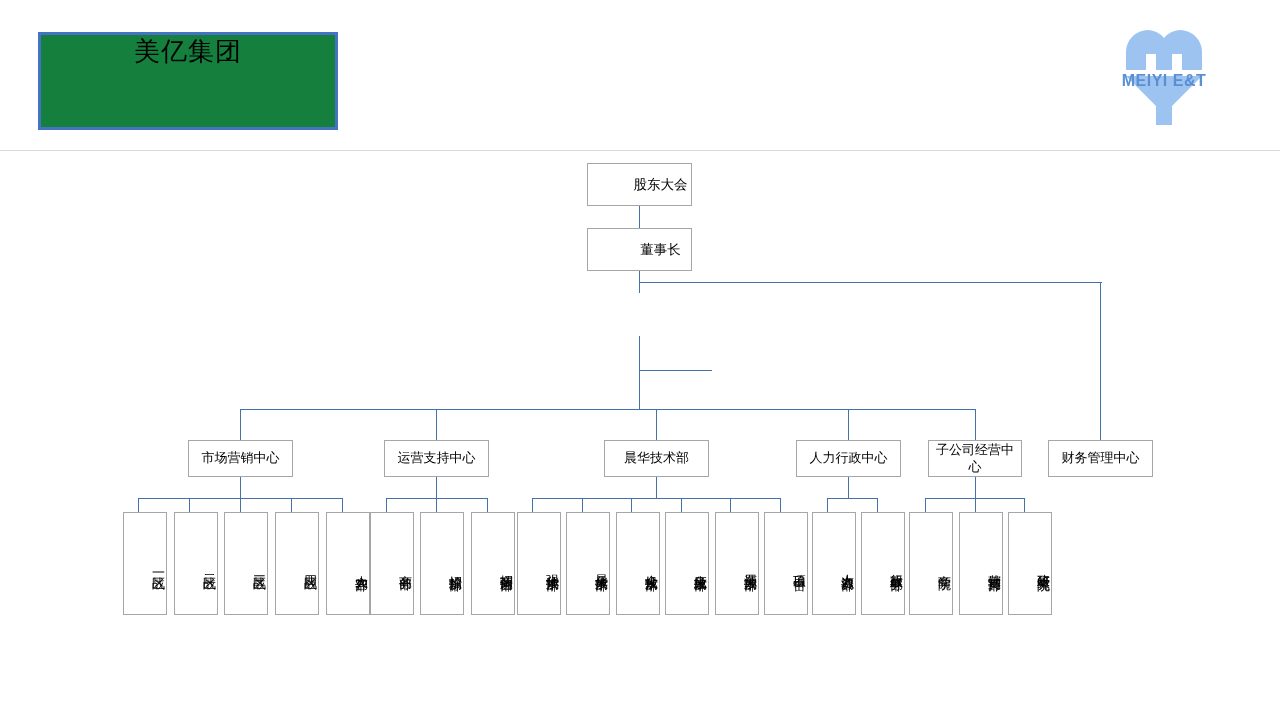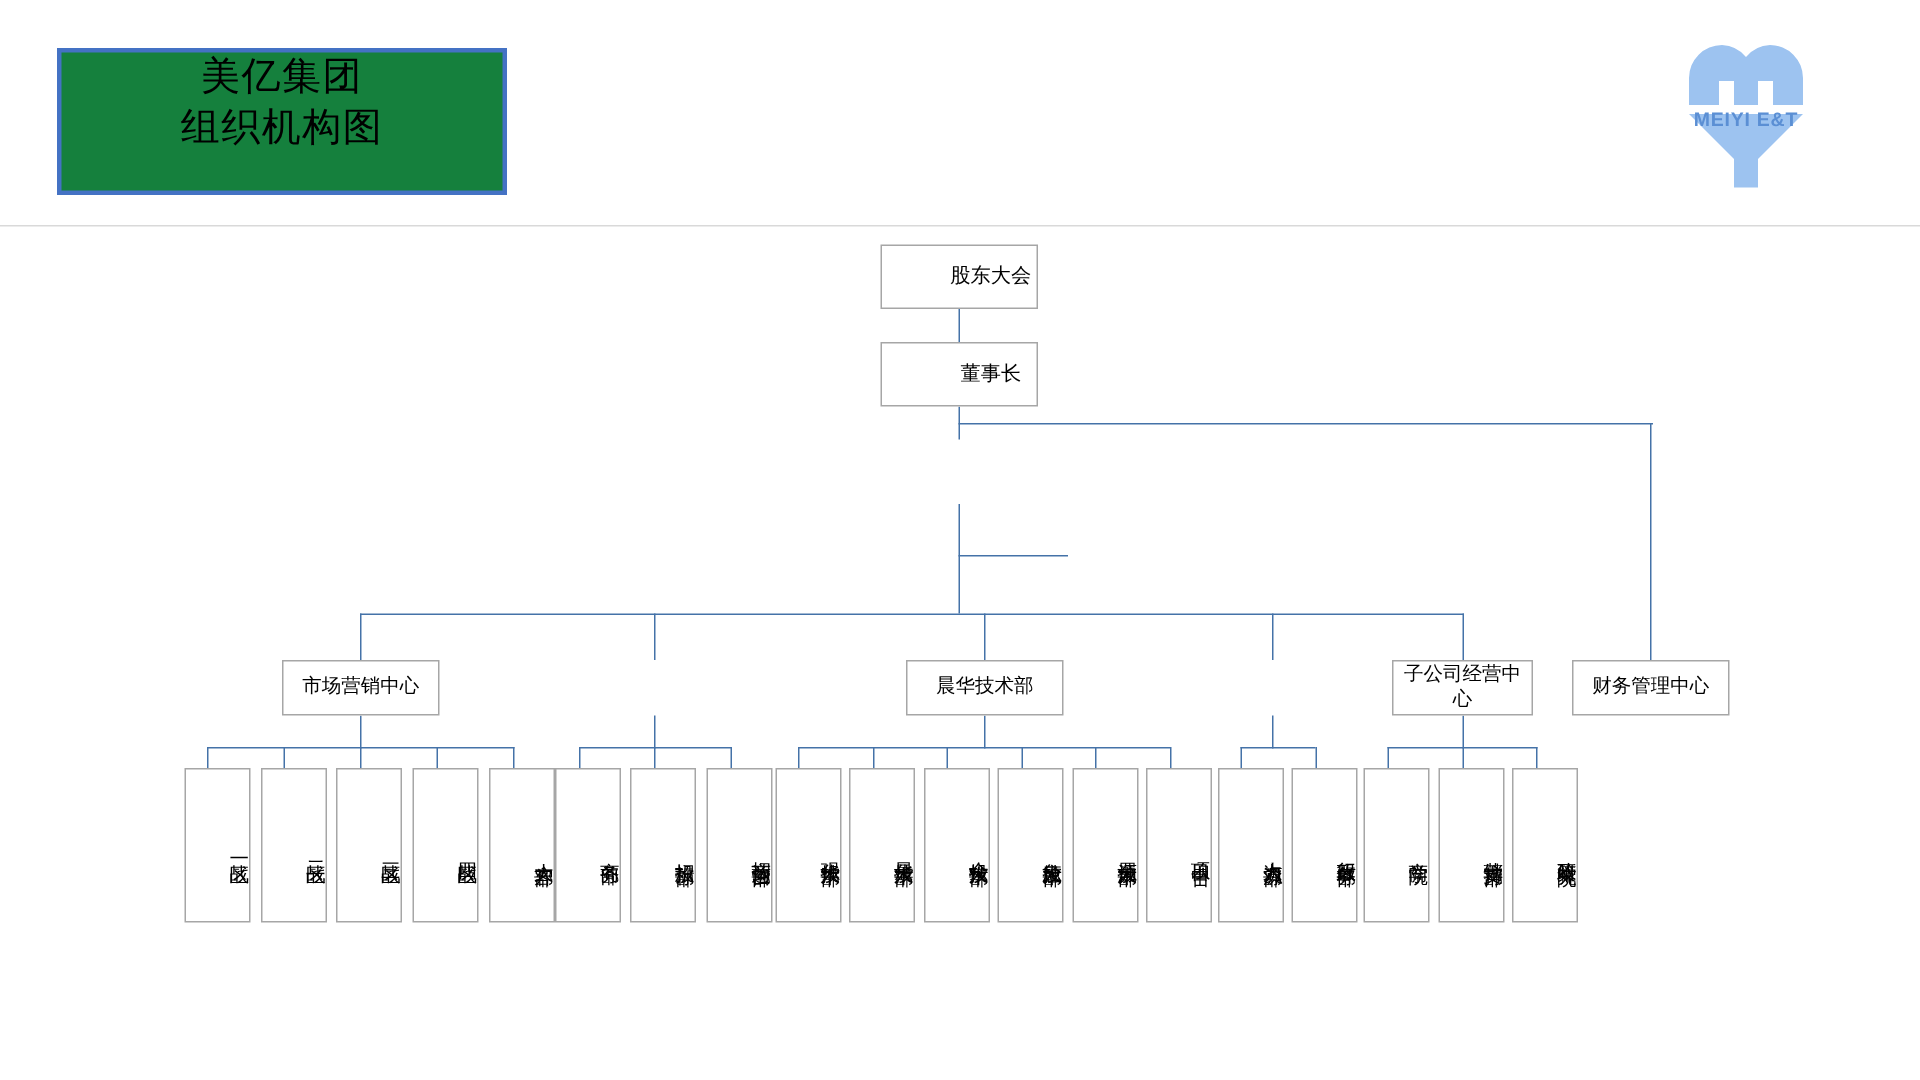--- a/index.html
+++ b/index.html
@@ -36,21 +36,21 @@
 
   
   .logo{
     position:absolute;left:1118px;top:22px;width:92px;height:105px;
   }
   .logo svg{display:block;}
   .logo-text{
     position:absolute;left:0;top:50px;width:92px;
     text-align:center;
     font-family:"Liberation Sans",sans-serif;
-    font-weight:bold;font-size:13px;
+    font-weight:bold;font-size:16px;
     color:#5b8fd4;
     letter-spacing:.5px;
     white-space:nowrap;
   }
 
   
   .node{
     position:absolute;
     border:1px solid #a6a6a6;
     background:#ffffff;
@@ -79,21 +79,20 @@
   .line.v{width:1.4px;}
   .line.h{height:1.4px;}
 </style>
 </head>
 <body>
 
 <div id="stage">
 
   <div class="title-box">
     <div class="title-line">美亿集团</div>
-    <div class="title-line">组织机构图</div>
   </div>
 
   <div class="header-rule"></div>
 
   <div class="logo">
     <svg width="92" height="105" viewBox="0 0 92 105" xmlns="http://www.w3.org/2000/svg">
       <path d="M8 48 L8 30 A22 22 0 0 1 30 8 A22 22 0 0 1 46 16 A22 22 0 0 1 62 8 A22 22 0 0 1 84 30 L84 48 L64 48 L64 32 L54 32 L54 48 L38 48 L38 32 L28 32 L28 48 Z" fill="#9dc3f0"></path>
       <path d="M8 54 L84 54 L54 84 L54 103 L38 103 L38 84 Z" fill="#9dc3f0"></path>
     </svg>
     <div class="logo-text">MEIYI E&amp;T</div>
@@ -153,21 +152,23 @@
 
   <div class="node lvl1" style="left:587px;top:163px;width:105px;height:43px;">股东大会</div>
 
   <div class="node lvl1" style="left:587px;top:228px;width:105px;height:43px;">董事长</div>
 
 
 
   <div class="node center" style="left:1048px;top:440px;width:105px;height:37px;">财务管理中心</div>
 
   <div class="node center" style="left:188px;top:440px;width:105px;height:37px;text-align:right;">市场营销中心</div>
+  <div class="node center" style="left:384px;top:440px;width:105px;height:37px;">运营支持中心</div>
   <div class="node center" style="left:604px;top:440px;width:105px;height:37px;">晨华技术部</div>
+  <div class="node center" style="left:796px;top:440px;width:105px;height:37px;">人力行政中心</div>
   <div class="node center" style="left:928px;top:440px;width:94px;height:37px;">子公司经营中心</div>
 
   <div class="node leaf" style="left:123px;top:512px;width:31px;height:103px;">一战区</div>
   <div class="node leaf" style="left:174px;top:512px;width:31px;height:103px;">二战区</div>
   <div class="node leaf" style="left:224px;top:512px;width:31px;height:103px;">三战区</div>
   <div class="node leaf" style="left:275px;top:512px;width:31px;height:103px;">四战区</div>
   <div class="node leaf" style="left:326px;top:512px;width:31px;height:103px;">大客户部</div>
 
   <div class="node leaf" style="left:370px;top:512px;width:31px;height:103px;">商务部</div>
   <div class="node leaf" style="left:420px;top:512px;width:31px;height:103px;">招投标部</div>

